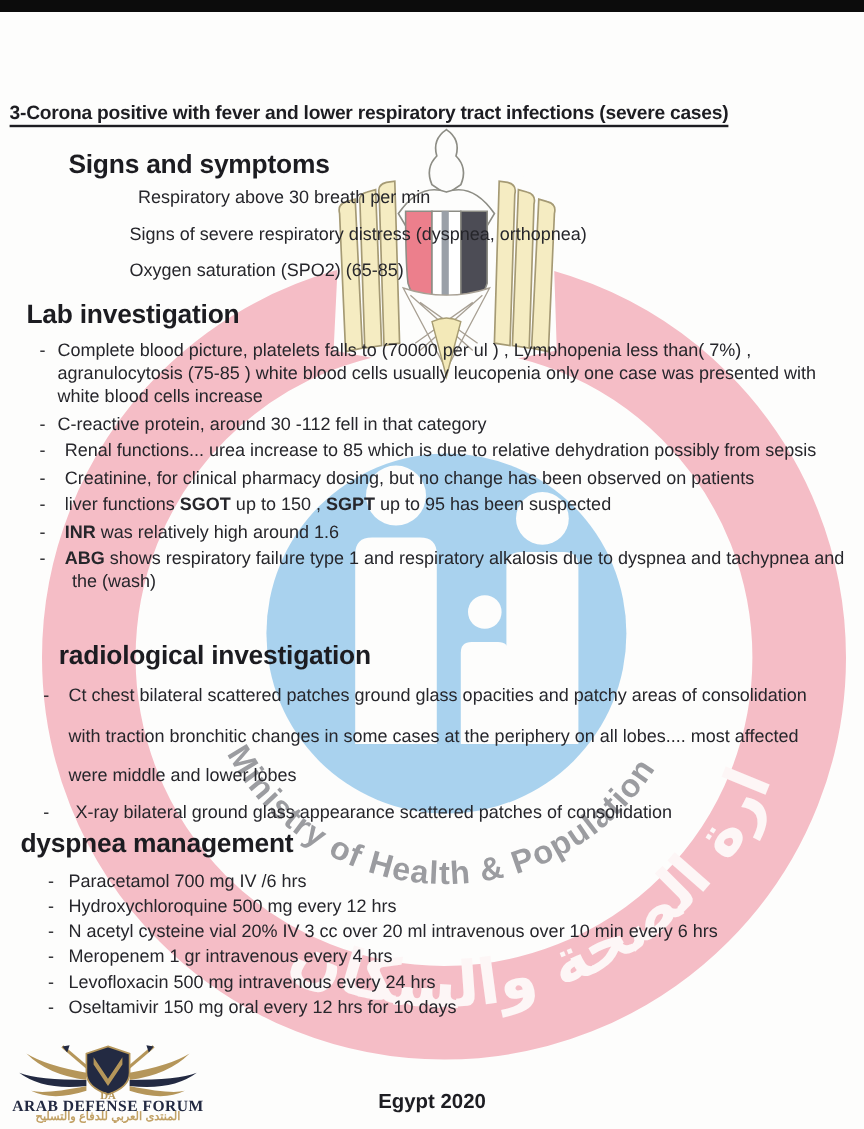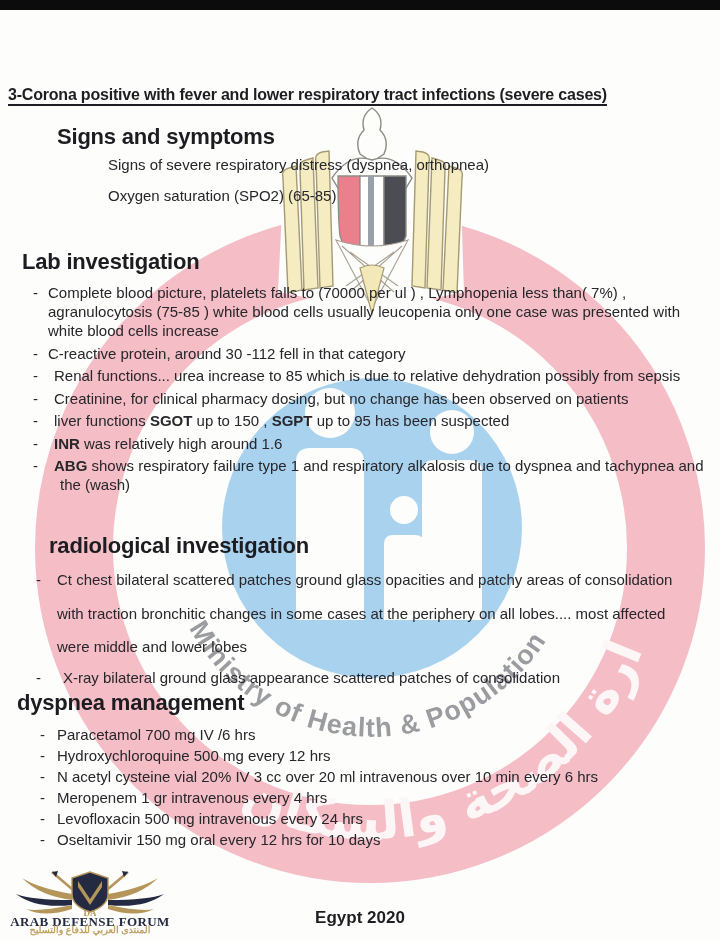--- a/index.html
+++ b/index.html
@@ -134,20 +134,21 @@
 
   <div class="doc">
     <div class="topbar"></div>
 
     <div class="title">
       <span>3-Corona positive with fever and lower respiratory tract infections (severe cases)</span>
     </div>
 
     <div class="h1 h-signs">Signs and symptoms</div>
     <div class="signs-lines">
+      <div class="ln first">Respiratory above 30 breath per min</div>
       <div class="ln">Signs of severe respiratory distress (dyspnea, orthopnea)</div>
       <div class="ln">Oxygen saturation (SPO2) (65-85)</div>
     </div>
 
     <div class="h1 h-lab">Lab investigation</div>
     <div class="blist lab-list">
       <div class="bullet">
         <span class="dash">-</span>
         <span class="txt">Complete blood picture, platelets falls to (70000 per ul ) , Lymphopenia less than( 7%) , agranulocytosis (75-85 ) white blood cells usually leucopenia only one case was presented with white blood cells increase</span>
       </div>

